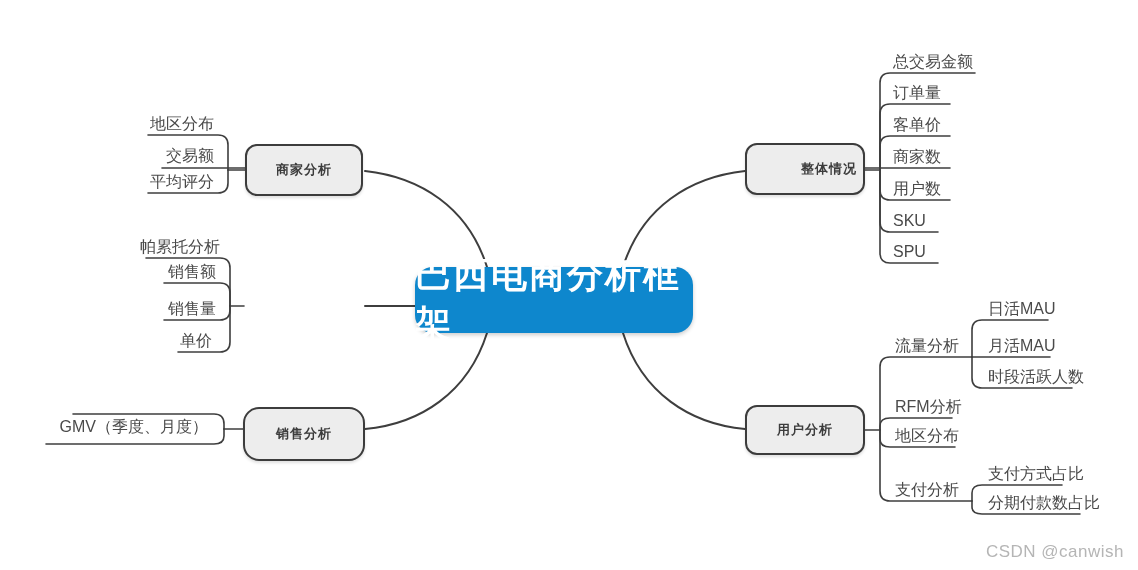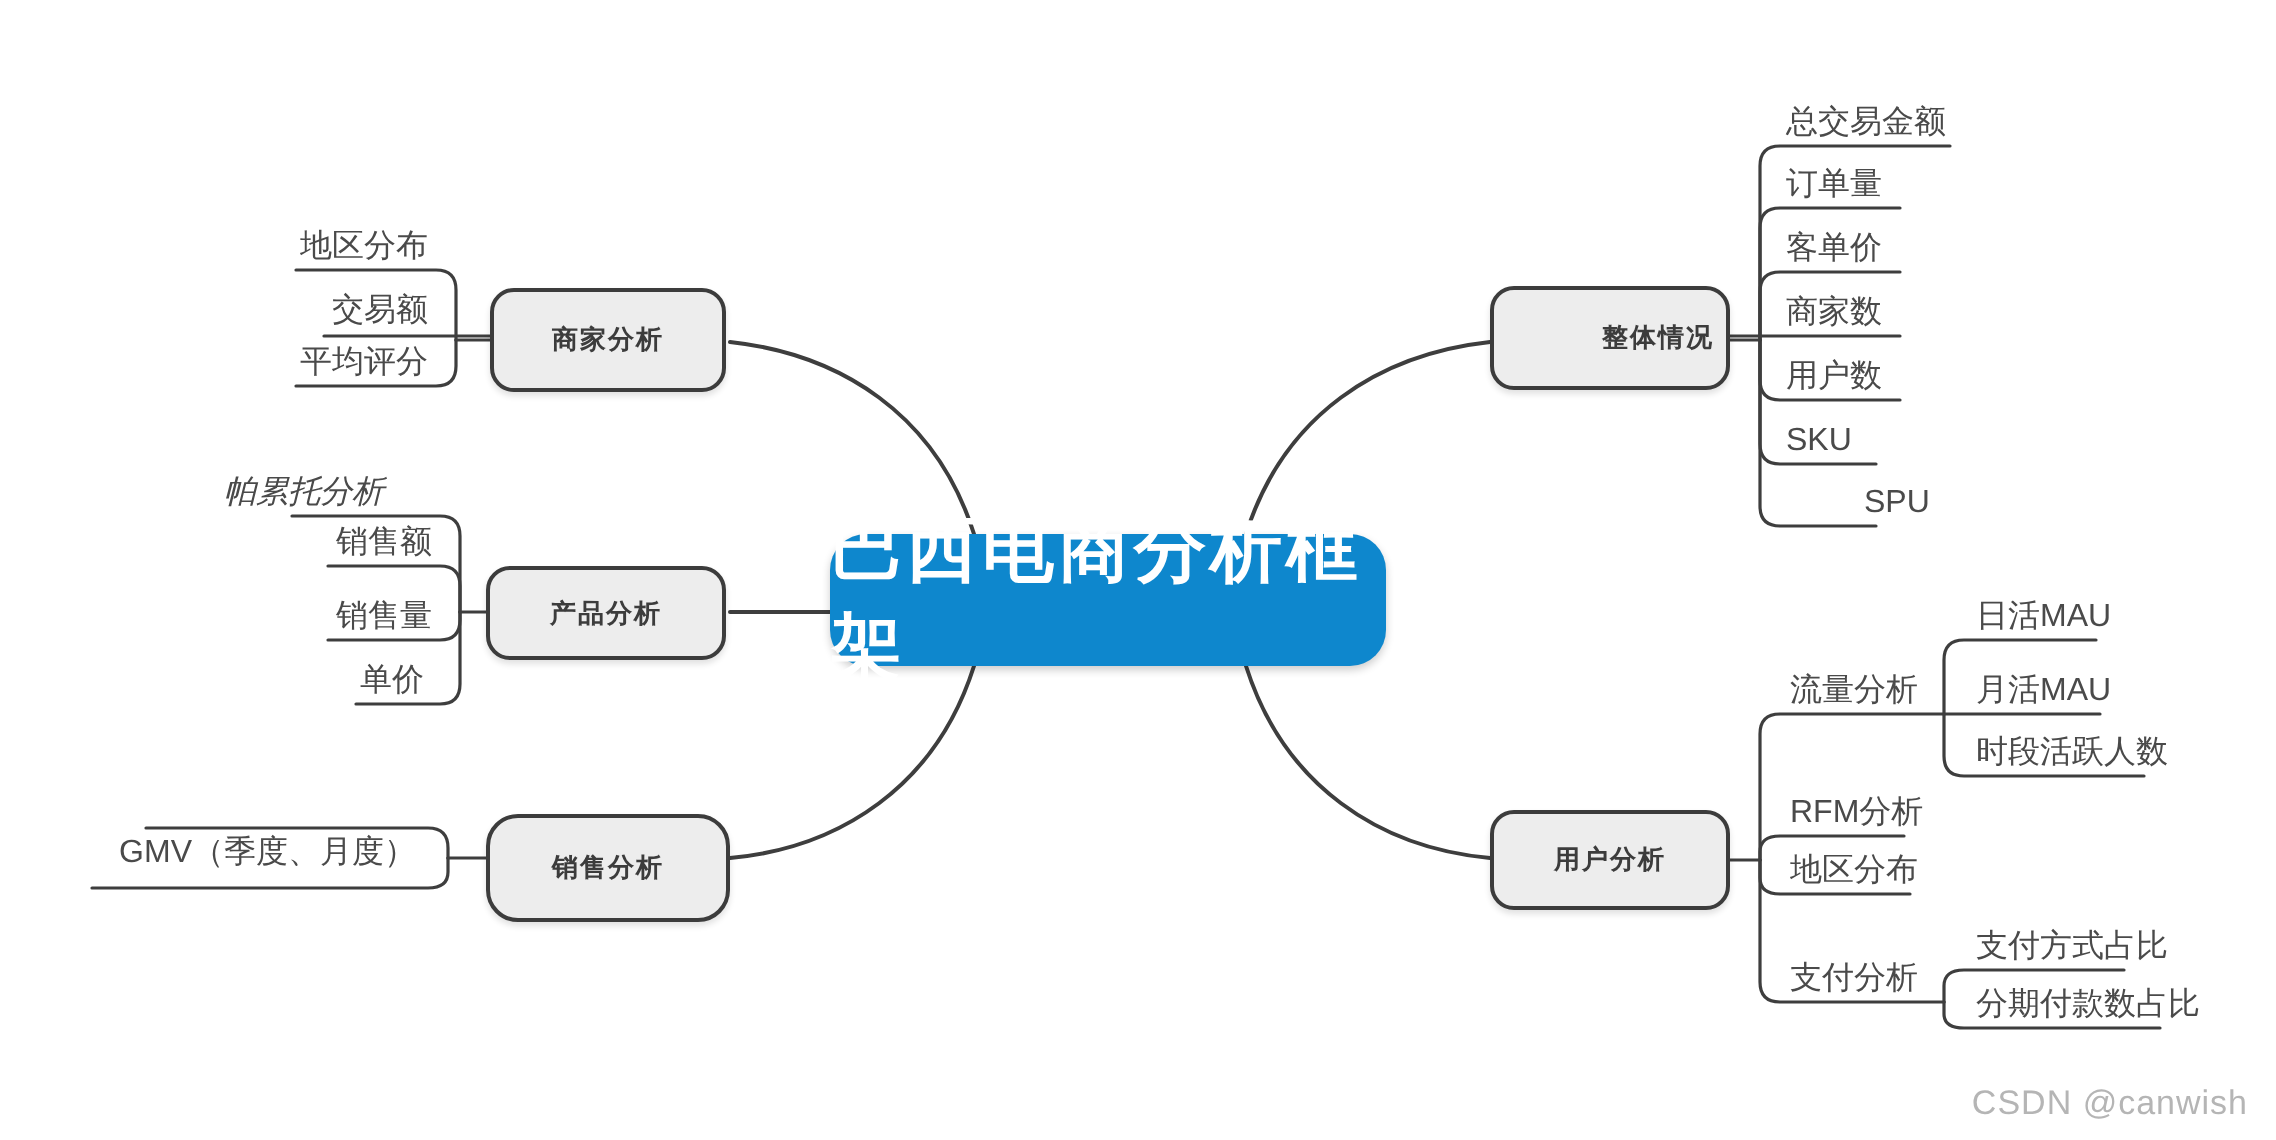--- a/index.html
+++ b/index.html
@@ -83,43 +83,42 @@
     <path class="connector" d="M 1050,357 H 972"></path>
     <path class="connector" d="M 1072,388 H 982 Q 972,388 972,378 V 357"></path>
 
     <path class="connector" d="M 1062,485 H 982 Q 972,485 972,493 V 501"></path>
     <path class="connector" d="M 1080,514 H 982 Q 972,514 972,507 V 501"></path>
   </svg>
 
   <div class="center-node" style="left:415px;top:267px;width:278px;height:66px;">巴西电商分析框架</div>
 
   <div class="topic-node" style="left:245px;top:144px;width:118px;height:52px;">商家分析</div>
-  <div class="topic-node" style="left:243px;top:283px;width:120px;height:47px;">产品分析</div>
   <div class="topic-node" style="left:243px;top:407px;width:122px;height:54px;border-radius:16px;">销售分析</div>
   <div class="topic-node" style="left:745px;top:143px;width:120px;height:52px;padding-left:48px;">整体情况</div>
   <div class="topic-node" style="left:745px;top:405px;width:120px;height:50px;">用户分析</div>
 
   <div class="leaf lab-l" style="right:924px;top:114px;">地区分布</div>
   <div class="leaf lab-l" style="right:924px;top:146px;">交易额</div>
   <div class="leaf lab-l" style="right:924px;top:172px;">平均评分</div>
 
-  <div class="leaf lab-l" style="right:946px;top:237px;font-style:italic;">帕累托分析</div>
+  <div class="leaf lab-l" style="right:918px;top:237px;">帕累托分析</div>
   <div class="leaf lab-l" style="right:922px;top:262px;">销售额</div>
   <div class="leaf lab-l" style="right:922px;top:299px;">销售量</div>
   <div class="leaf lab-l" style="right:926px;top:331px;">单价</div>
 
   <div class="leaf lab-l" style="right:930px;top:393px;margin-top:24px;">GMV（季度、月度）</div>
 
   <div class="leaf lab-r" style="left:893px;top:52px;">总交易金额</div>
   <div class="leaf lab-r" style="left:893px;top:83px;">订单量</div>
   <div class="leaf lab-r" style="left:893px;top:115px;">客单价</div>
   <div class="leaf lab-r" style="left:893px;top:147px;">商家数</div>
   <div class="leaf lab-r" style="left:893px;top:179px;">用户数</div>
   <div class="leaf lab-r" style="left:893px;top:211px;">SKU</div>
-  <div class="leaf lab-r" style="left:893px;top:242px;margin-left:39px;">SPU</div>
+  <div class="leaf lab-r" style="left:893px;top:242px;">SPU</div>
 
   <div class="leaf lab-r" style="left:895px;top:336px;">流量分析</div>
   <div class="leaf lab-r" style="left:895px;top:397px;">RFM分析</div>
   <div class="leaf lab-r" style="left:895px;top:426px;">地区分布</div>
   <div class="leaf lab-r" style="left:895px;top:480px;">支付分析</div>
 
   <div class="leaf lab-r" style="left:988px;top:299px;">日活MAU</div>
   <div class="leaf lab-r" style="left:988px;top:336px;">月活MAU</div>
   <div class="leaf lab-r" style="left:988px;top:367px;">时段活跃人数</div>
 

